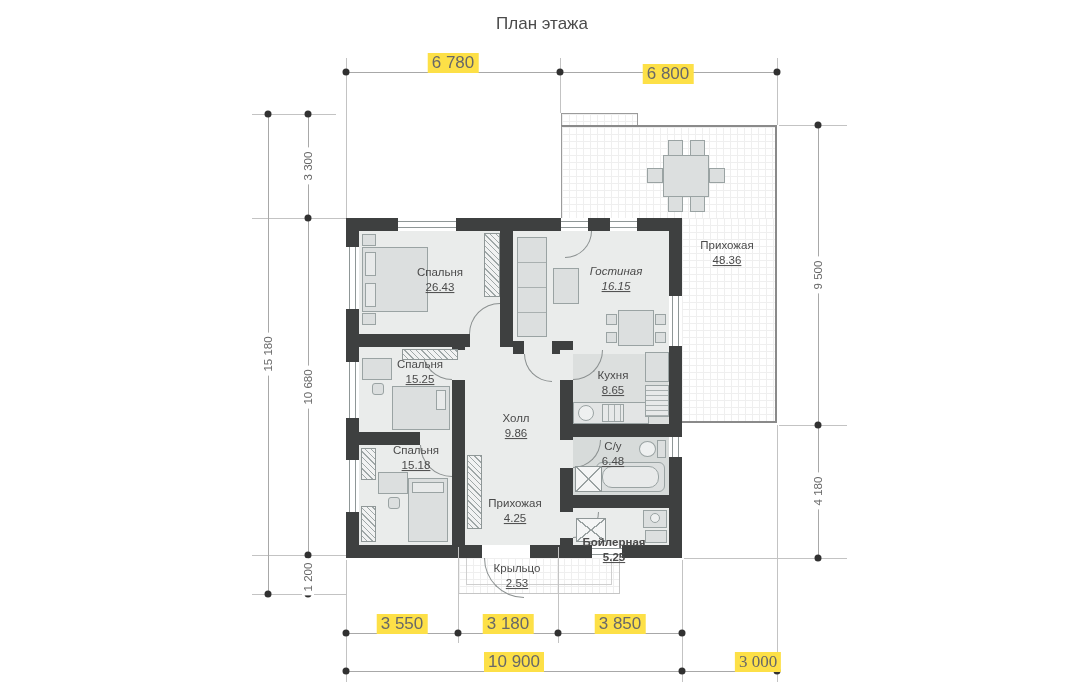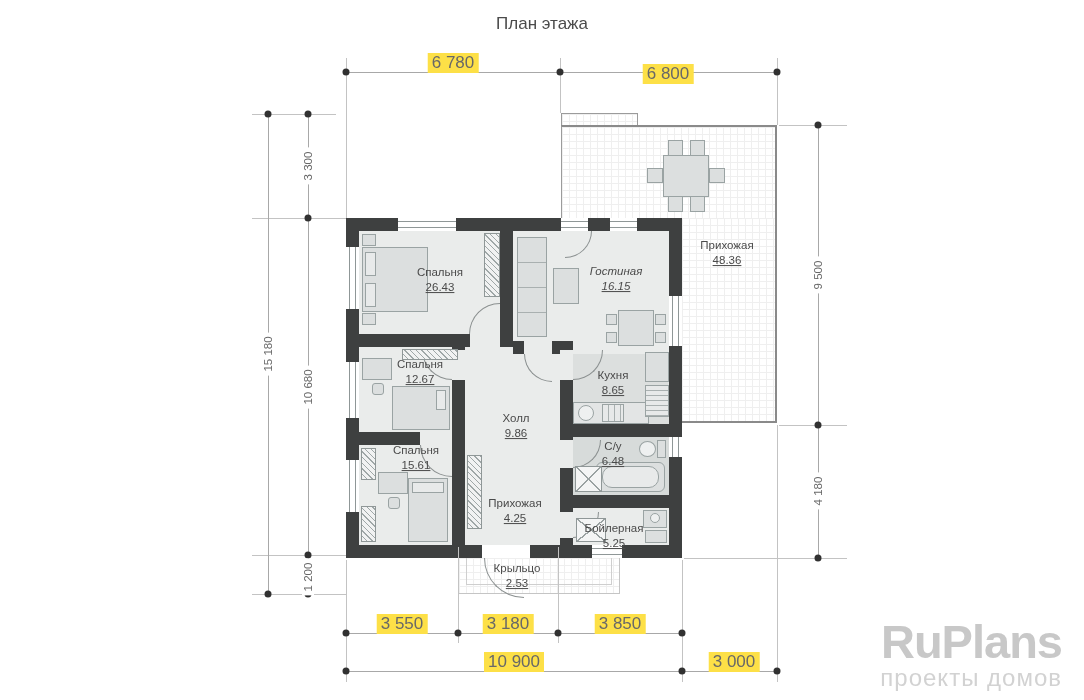--- a/index.html
+++ b/index.html
@@ -169,43 +169,43 @@
   <div class="rlabel" style="left:440px;top:280px;">
     <div>Спальня</div>
     <div class="rarea">26.43</div>
   </div>
   <div class="rlabel" style="left:616px;top:279px;font-style:italic;">
     <div>Гостиная</div>
     <div class="rarea">16.15</div>
   </div>
   <div class="rlabel" style="left:420px;top:372px;">
     <div>Спальня</div>
-    <div class="rarea">12.67</div>
+    <div class="rarea">15.25</div>
   </div>
   <div class="rlabel" style="left:613px;top:383px;">
     <div>Кухня</div>
     <div class="rarea">8.65</div>
   </div>
   <div class="rlabel" style="left:516px;top:426px;">
     <div>Холл</div>
     <div class="rarea">9.86</div>
   </div>
   <div class="rlabel" style="left:416px;top:458px;">
     <div>Спальня</div>
-    <div class="rarea">15.61</div>
+    <div class="rarea">15.18</div>
   </div>
   <div class="rlabel" style="left:613px;top:454px;">
     <div>С/у</div>
     <div class="rarea">6.48</div>
   </div>
   <div class="rlabel" style="left:515px;top:511px;">
     <div>Прихожая</div>
     <div class="rarea">4.25</div>
   </div>
-  <div class="rlabel" style="left:614px;top:536px;">
+  <div class="rlabel" style="left:614px;top:550px;font-weight:bold;">
     <div>Бойлерная</div>
     <div class="rarea">5.25</div>
   </div>
   <div class="rlabel" style="left:517px;top:576px;">
     <div>Крыльцо</div>
     <div class="rarea">2.53</div>
   </div>
   <div class="rlabel" style="left:727px;top:253px;">
     <div>Прихожая</div>
     <div class="rarea">48.36</div>
@@ -262,20 +262,16 @@
   <div class="dot" style="left:682px;top:633px;"></div>
   <div class="dlab" style="left:402px;top:624px;">3 550</div>
   <div class="dlab" style="left:508px;top:624px;">3 180</div>
   <div class="dlab" style="left:620px;top:624px;">3 850</div>
 
   <div class="dline-h" style="left:346px;top:671px;width:431px;"></div>
   <div class="dot" style="left:346px;top:671px;"></div>
   <div class="dot" style="left:682px;top:671px;"></div>
   <div class="dot" style="left:777px;top:671px;"></div>
   <div class="dlab" style="left:514px;top:662px;">10 900</div>
-  <div class="dlab" style="left:734px;top:662px;">3 000</div>
-
-  <div class="wm">
-    <div class="wm-brand">RuPlans</div>
-    <div class="wm-tag">проекты домов</div>
-  </div>
+  <div class="dlab" style="left:758px;top:662px;font-family:Liberation Serif, serif;">3 000</div>
+
 
 </div>
 
 </body></html>

